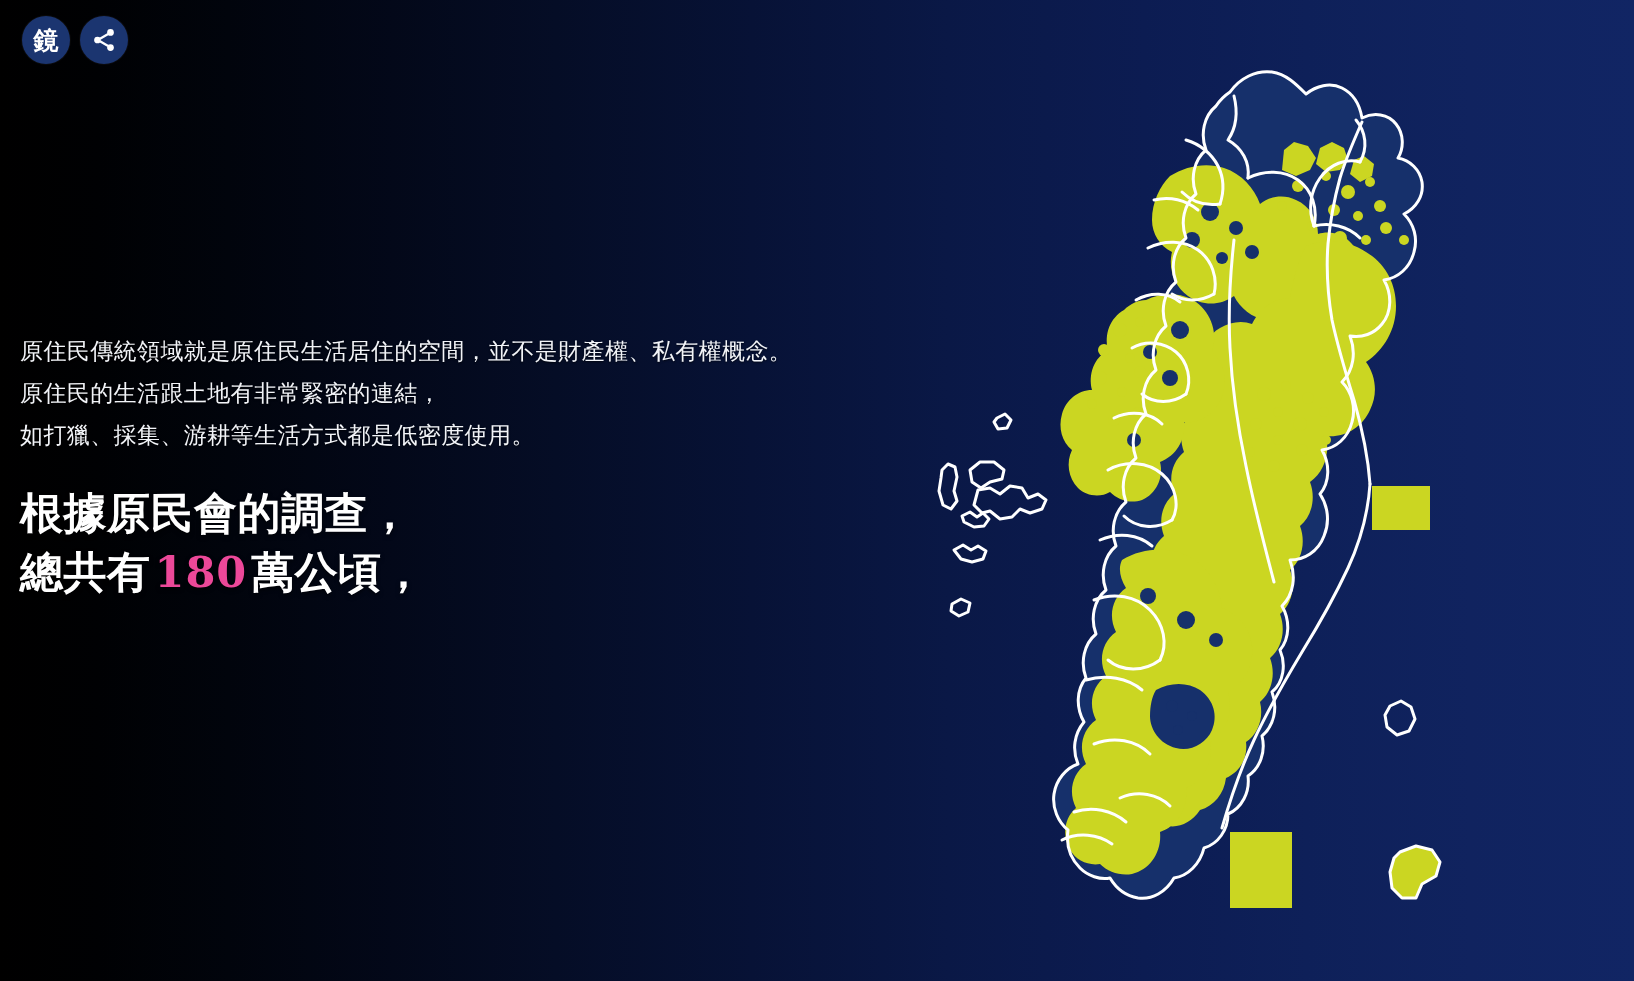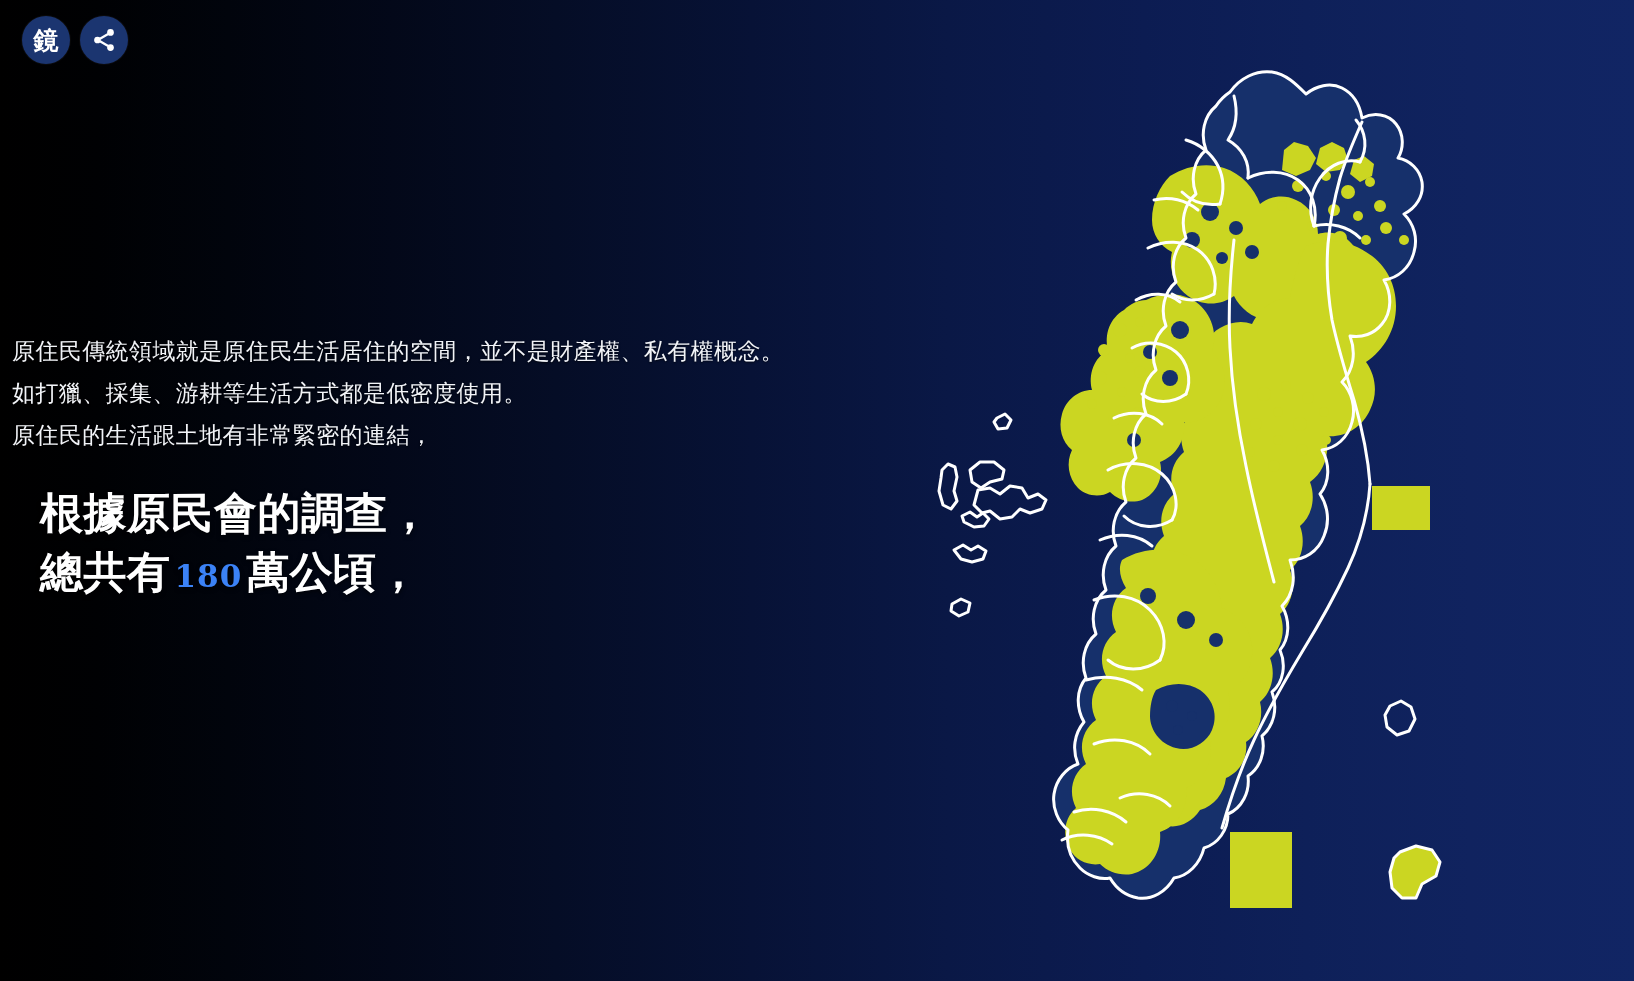--- a/index.html
+++ b/index.html
@@ -68,21 +68,21 @@
     font-weight: bold;
     line-height: 1;
     letter-spacing: 0;
     font-family: "DejaVu Sans", "Liberation Sans", sans-serif;
   }
   .share-svg { display: block; }
 
   
   #text-col {
     position: absolute;
-    left: 12px;
+    left: 20px;
     top: 330px;
     width: 860px;
     z-index: 30;
   }
   .body-line {
     color: #f2f4f8;
     font-size: 23px;
     line-height: 42px;
     font-weight: 500;
     letter-spacing: 0.4px;
@@ -96,27 +96,26 @@
   }
   .head-line {
     color: #ffffff;
     font-size: 43px;
     line-height: 59px;
     font-weight: bold;
     letter-spacing: 0.5px;
     white-space: nowrap;
     text-shadow: 0 2px 4px rgba(0,0,0,0.6);
     font-family: "DejaVu Sans", "Liberation Sans", sans-serif;
-    margin-left: 28px;
   }
   .num-accent {
-    color: #3b82f6;
+    color: #ec4899;
     font-family: "DejaVu Serif", "Liberation Serif", serif;
     font-weight: bold;
-    font-size: 31px;
+    font-size: 43px;
     letter-spacing: 1px;
     padding: 0 4px;
   }
 
   
   #map-wrap {
     position: absolute;
     right: 0;
     top: 0;
     width: 700px;
@@ -393,22 +392,22 @@
         <path d="M8.3 10.8 L15.8 6.4" stroke="#ffffff" stroke-width="2.1" fill="none"></path>
         <path d="M8.3 13.2 L15.8 17.6" stroke="#ffffff" stroke-width="2.1" fill="none"></path>
       </svg>
     </button>
   </div>
 
   <div id="text-col">
 
     <div>
       <div class="body-line">原住民傳統領域就是原住民生活居住的空間，並不是財產權、私有權概念。</div>
+      <div class="body-line">原住民的生活跟土地有非常緊密的連結，</div>
       <div class="body-line">如打獵、採集、游耕等生活方式都是低密度使用。</div>
-      <div class="body-line">原住民的生活跟土地有非常緊密的連結，</div>
     </div>
 
     <div id="headline">
       <div class="head-line">根據原民會的調查，</div>
       <div class="head-line">
         <span>總共有</span><span class="num-accent">180</span><span>萬公頃，</span>
       </div>
     </div>
 
   </div>

